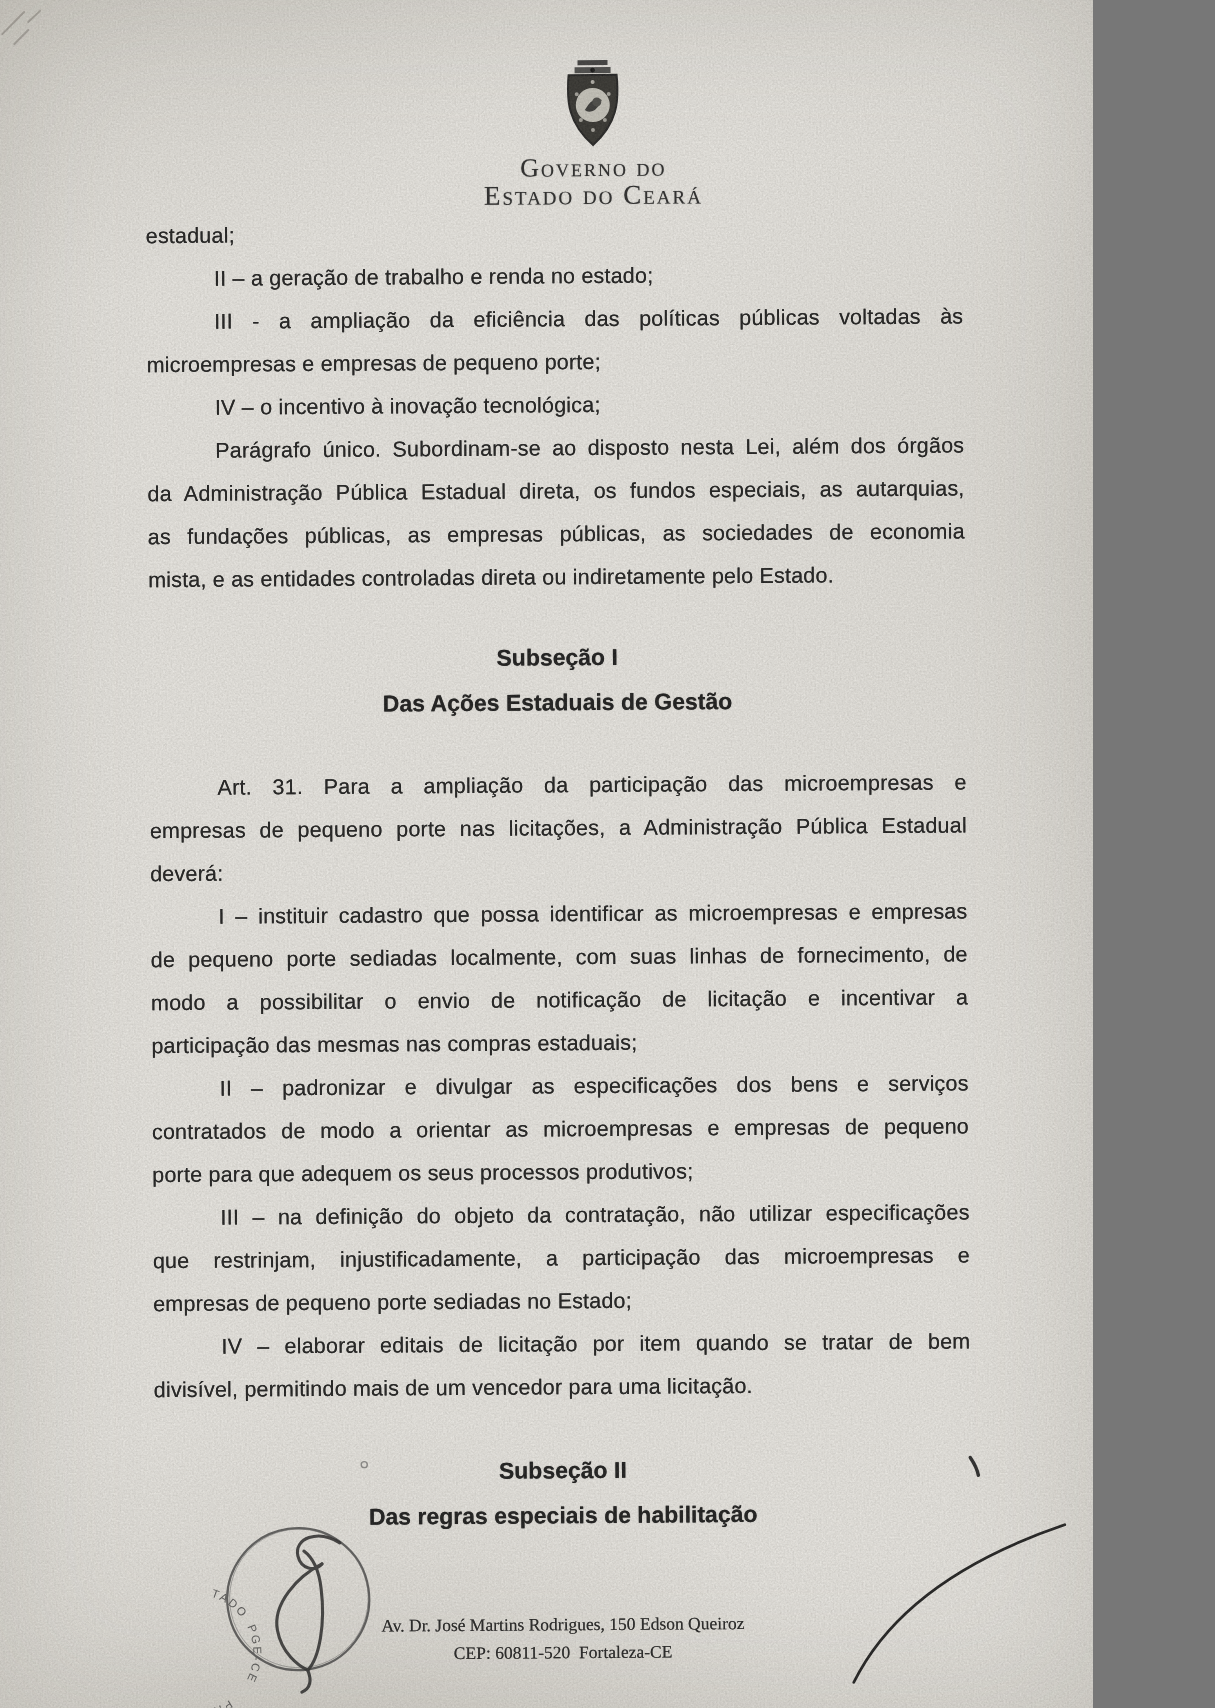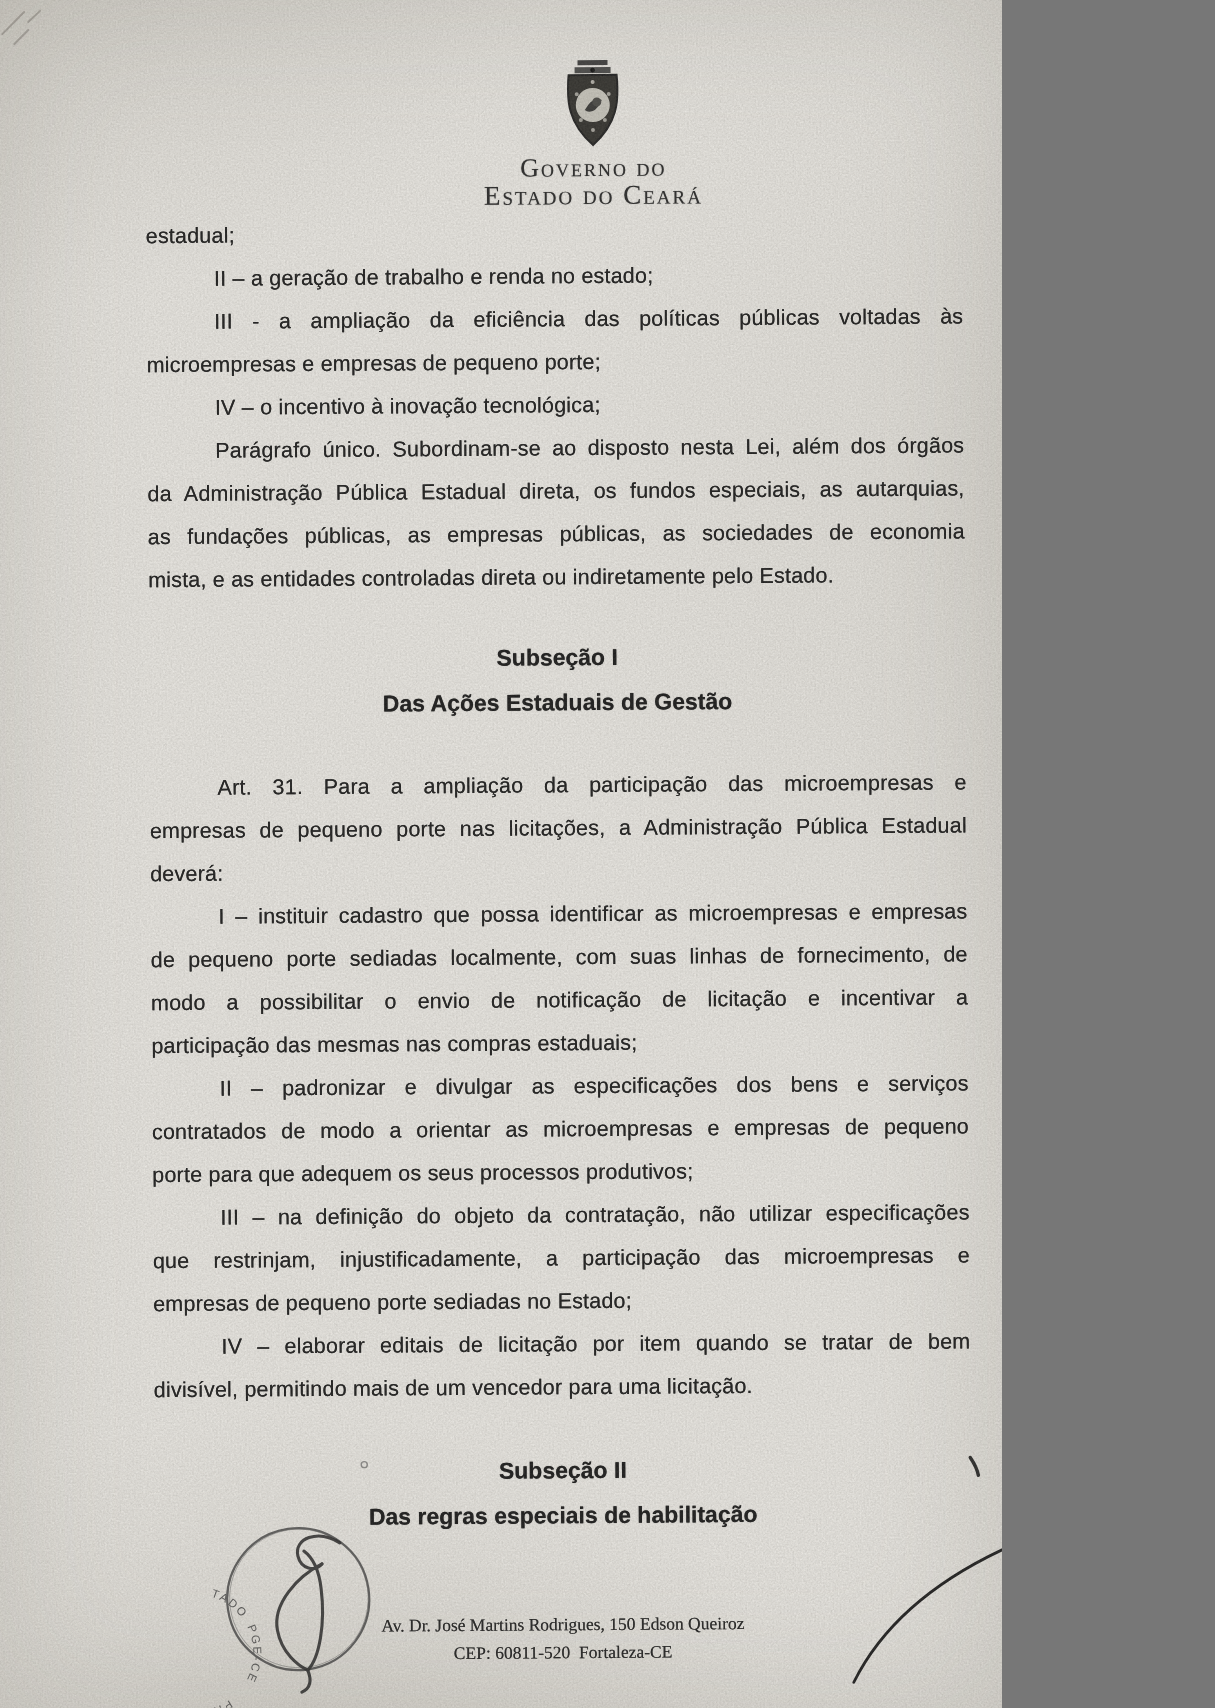--- a/index.html
+++ b/index.html
@@ -1,17 +1,17 @@
 <!DOCTYPE html>
 <html><head>
 <meta charset="utf-8">
 <style>
   html,body{margin:0;padding:0;background:#777;}
   .page{
-    position:relative;width:1002px;height:1708px;overflow:hidden;
+    position:relative;width:1093px;height:1708px;overflow:hidden;
     background:
       radial-gradient(ellipse 900px 500px at 0% 0%, rgba(140,135,122,.16), transparent 60%),
       radial-gradient(ellipse 700px 900px at 100% 30%, rgba(150,145,132,.10), transparent 65%),
       radial-gradient(ellipse 800px 500px at 30% 100%, rgba(140,135,122,.12), transparent 60%),
       #e9e7e2;
     box-shadow:inset 0 0 140px rgba(110,105,92,.22);
     font-family:"Liberation Sans", sans-serif;
     color:#1e1e1e;
   }
   .skew{position:absolute;inset:0;transform:rotate(-0.4deg);transform-origin:600px 850px;}

